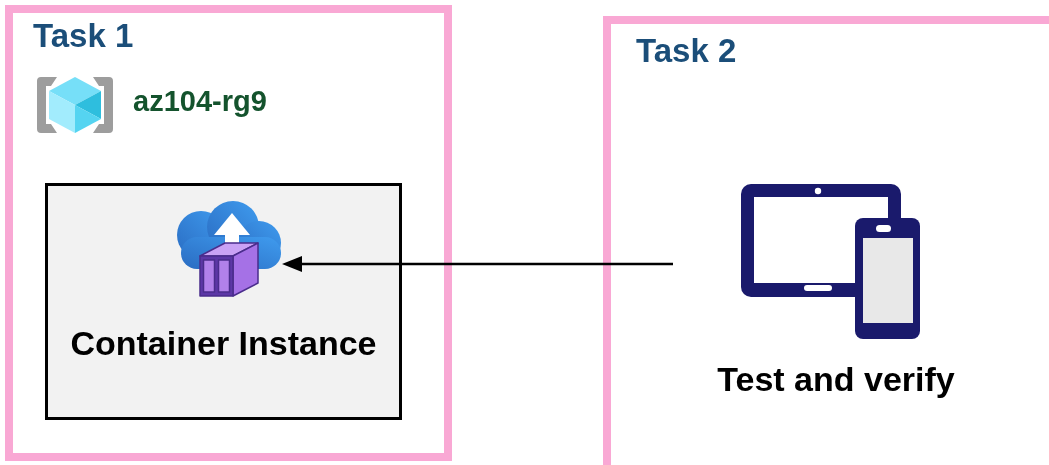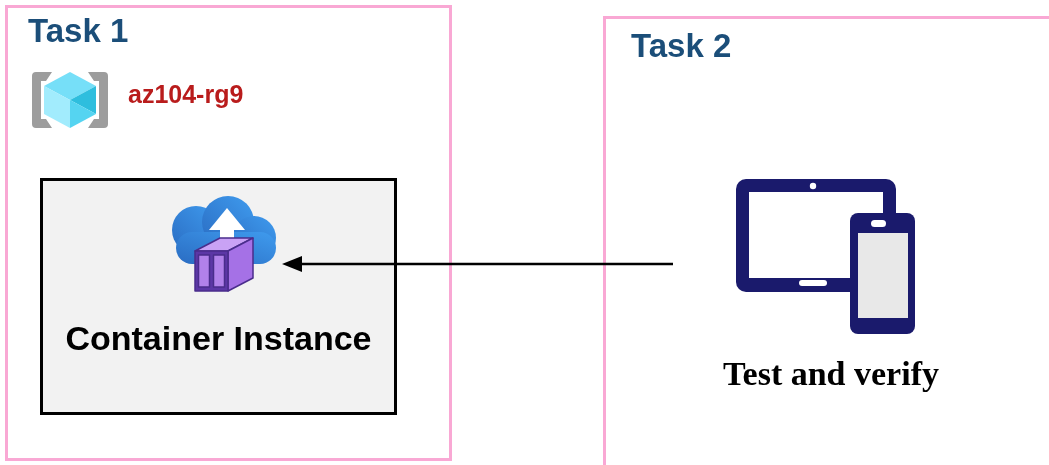--- a/index.html
+++ b/index.html
@@ -11,42 +11,42 @@
   .canvas {
     position: relative;
     width: 1049px;
     height: 465px;
     background: #ffffff;
     overflow: hidden;
   }
   .panel {
     position: absolute;
     background: #ffffff;
-    border: 3px solid #f9a8d4;
+    border: 8px solid #f9a8d4;
     box-sizing: border-box;
   }
   #task1-panel { left: 5px; top: 5px; width: 447px; height: 456px; }
   #task2-panel { left: 555px; top: 16px; width: 490px; height: 458px; margin-left: 48px; }
   .panel-title {
     position: absolute;
     font-size: 33px;
     font-weight: bold;
     color: #1b4e79;
     white-space: nowrap;
   }
   #task1-title { left: 20px; top: 4px; }
   #task2-title { left: 25px; top: 8px; }
   .rg-icon { position: absolute; left: 20px; top: 52px; }
   .rg-name {
     position: absolute;
     left: 120px;
     top: 72px;
-    font-size: 25px;
+    font-size: 29px;
     font-weight: bold;
-    color: #b91c1c;
+    color: #14532d;
     white-space: nowrap;
   }
   .inner-box {
     position: absolute;
     left: 32px;
     top: 170px;
     width: 357px;
     height: 237px;
     background: #f2f2f2;
     border: 3px solid #000000;
@@ -69,21 +69,20 @@
   .task2-label {
     position: absolute;
     left: 25px;
     width: 400px;
     top: 336px;
     text-align: center;
     font-size: 34px;
     font-weight: bold;
     color: #000000;
     white-space: nowrap;
-    font-family: Liberation Serif, serif;
   }
   .connector {
     position: absolute;
     left: 278px;
     top: 250px;
     z-index: 10;
   }
 </style>
 </head>
 <body>

